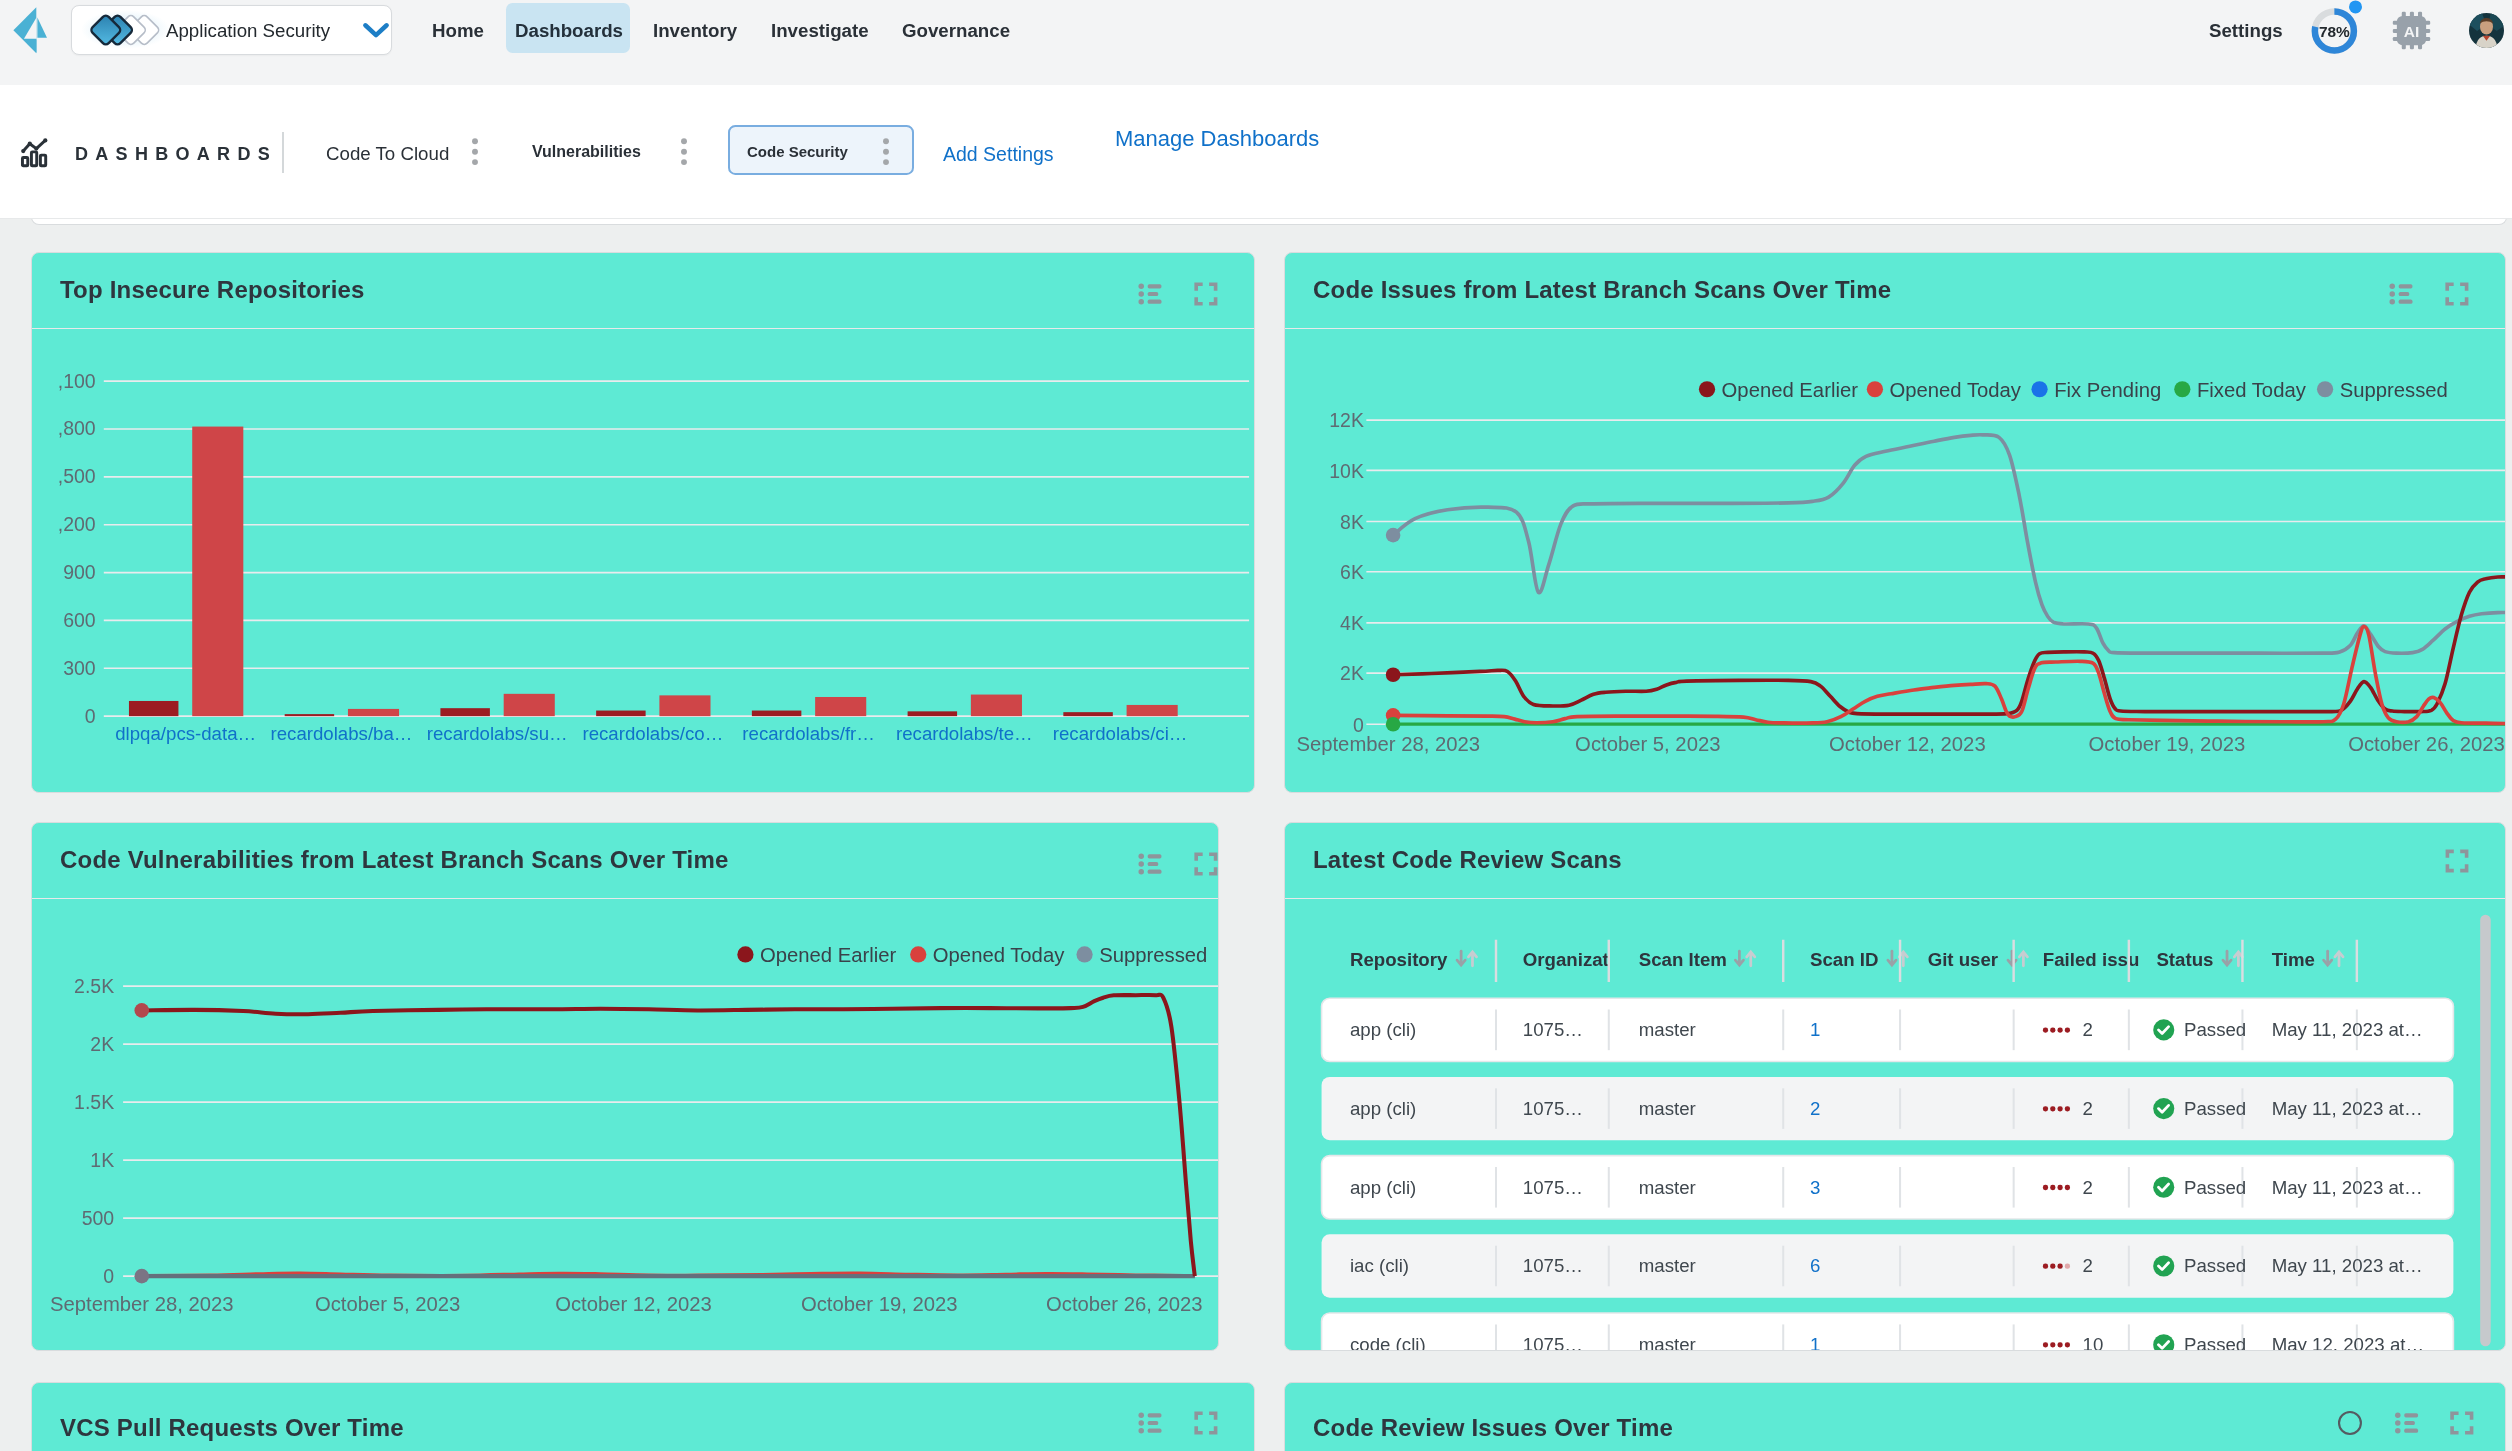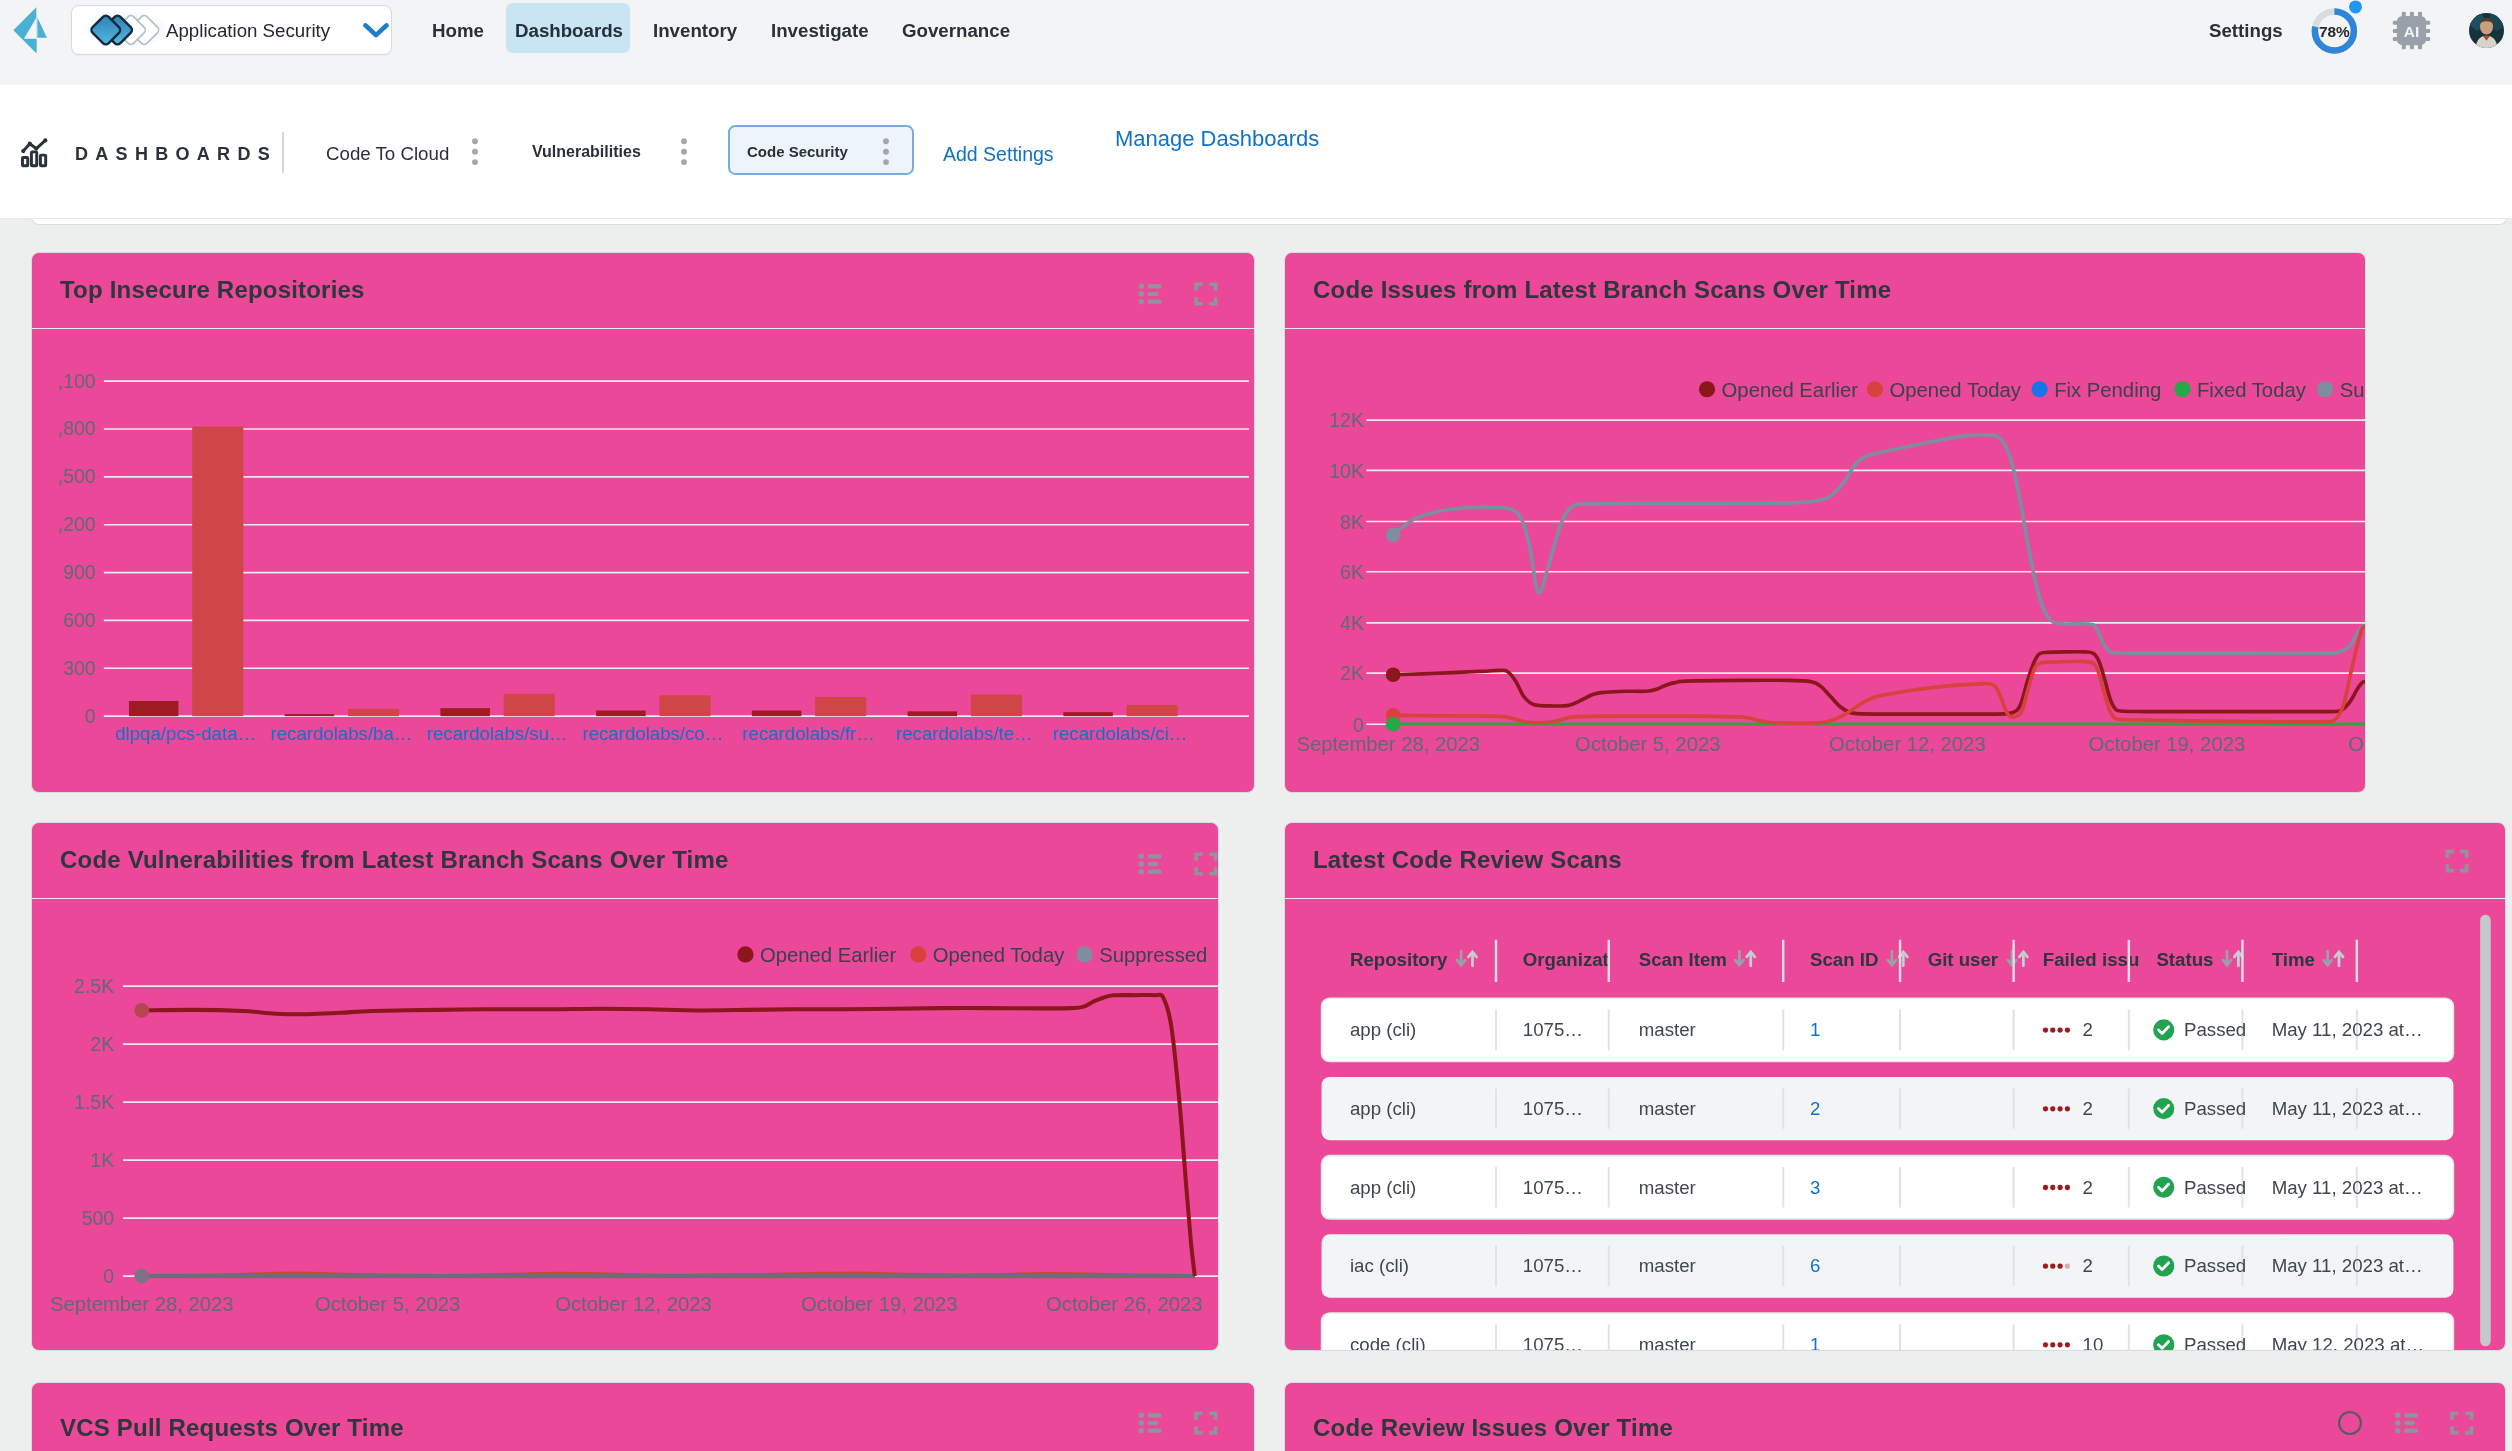--- a/index.html
+++ b/index.html
@@ -1,16 +1,16 @@
 <!DOCTYPE html>
 <html style="font-size:13px"><head><meta charset="utf-8"><style>
 *{margin:0;padding:0;box-sizing:border-box}
 html,body{width:2512px;height:1451px;overflow:hidden;background:#edefef;font-family:"Liberation Sans",sans-serif;position:relative}
 .abs{position:absolute}
-.card{position:absolute;background:#ec4899;border:0.8px solid #d9dcde;border-radius:8px;overflow:hidden}
+.card{position:absolute;background:#5eead4;border:0.8px solid #d9dcde;border-radius:8px;overflow:hidden}
 .chead{position:absolute;left:0;top:0;right:0;height:76px;border-bottom:0.8px solid #e7e9ea}
 .ctitle{position:absolute;left:28px;top:23px;font-size:24px;font-weight:bold;color:#2e363e;letter-spacing:0.2px}
 .link{color:#1071c9}
 </style></head><body>
 
 <div class="abs" style="left:0;top:0;width:2512px;height:85px;background:#f3f4f5"></div>
 <svg class="abs" style="left:6.5px;top:1.6px" width="42" height="54" viewBox="0 0 52 66">
 <polygon points="36.3,6.2 7.9,34.6 36.3,63" fill="#4ab1d4"></polygon>
 <polygon points="36.3,19 21,45 36.3,45" fill="#f3f4f5"></polygon>
 <line x1="15.8" y1="48.5" x2="29.8" y2="62.1" stroke="#f3f4f5" stroke-width="3.5"></line>
@@ -171,21 +171,21 @@
       <rect x="1349" y="557.2" width="63" height="13.8" fill="#cf4548"></rect>
       <text x="189" y="601" text-anchor="middle" font-size="23" fill="#1071c9">dlpqa/pcs-data…</text>
       <text x="381" y="601" text-anchor="middle" font-size="23" fill="#1071c9">recardolabs/ba…</text>
       <text x="573" y="601" text-anchor="middle" font-size="23" fill="#1071c9">recardolabs/su…</text>
       <text x="765" y="601" text-anchor="middle" font-size="23" fill="#1071c9">recardolabs/co…</text>
       <text x="957" y="601" text-anchor="middle" font-size="23" fill="#1071c9">recardolabs/fr…</text>
       <text x="1149" y="601" text-anchor="middle" font-size="23" fill="#1071c9">recardolabs/te…</text>
       <text x="1341" y="601" text-anchor="middle" font-size="23" fill="#1071c9">recardolabs/ci…</text>
     </svg>
 </div>
-<div class="card" style="left:1284px;top:252px;width:1082px;height:541px">
+<div class="card" style="left:1284px;top:252px;width:1222px;height:541px">
 <div class="chead"></div>
     <div class="ctitle">Code Issues from Latest Branch Scans Over Time</div>
 <svg class="abs" style="left:1104px;top:27px" width="97" height="28" viewBox="0 0 120 34">
       <circle cx="4" cy="7.5" r="3.4" fill="#8e959b"></circle>
       <rect x="12" y="4.9" width="17" height="5.2" rx="2" fill="#8e959b"></rect>
       <circle cx="4" cy="17" r="3.4" fill="#8e959b"></circle>
       <rect x="12" y="14.4" width="13" height="5.2" rx="2" fill="#8e959b"></rect>
       <circle cx="4" cy="26.5" r="3.4" fill="#8e959b"></circle>
       <rect x="12" y="23.9" width="17" height="5.2" rx="2" fill="#8e959b"></rect>
       <path d="M72,13 V5 H80" stroke="#8e959b" stroke-width="4.5" fill="none"></path>

